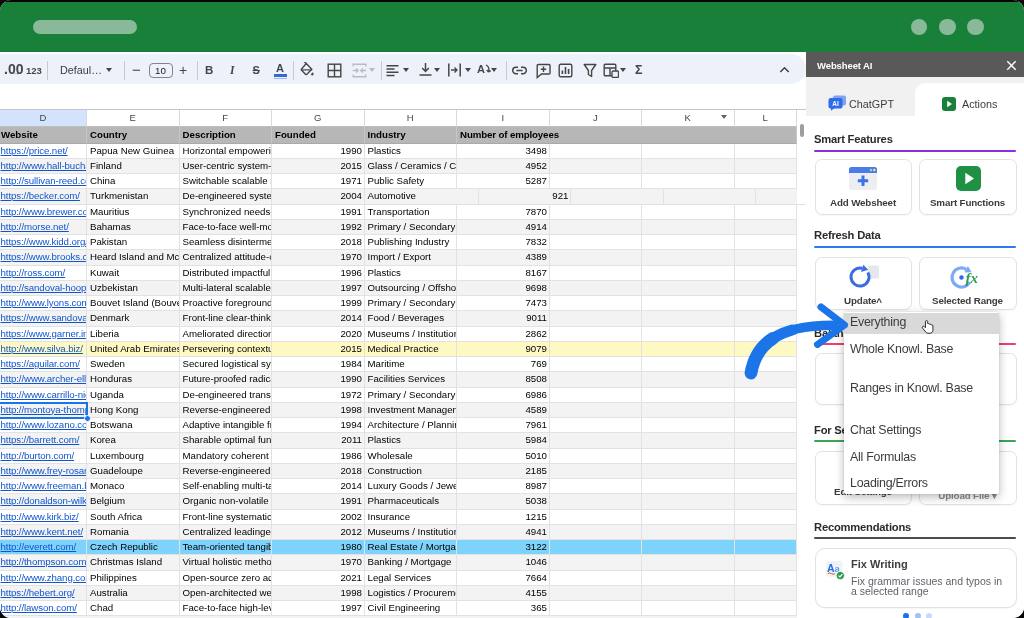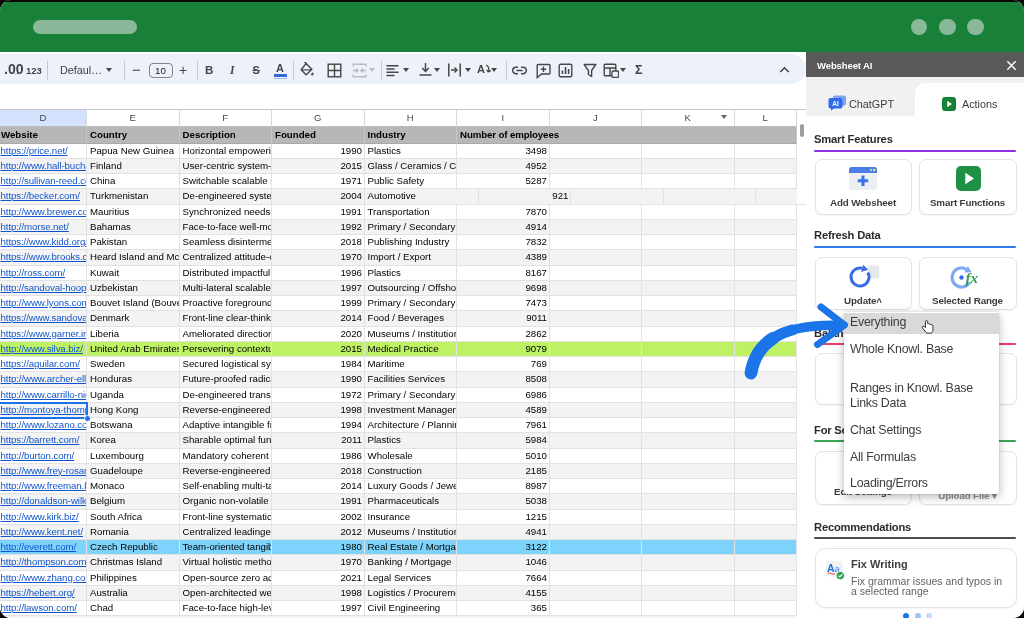--- a/index.html
+++ b/index.html
@@ -263,21 +263,21 @@
 <span class="c" style="width:87.0px;text-indent:-2.5px"><span class="lnk">https://www.garner.info/</span></span>
 <span class="c" style="width:92.5px">Liberia</span>
 <span class="c" style="width:92.5px">Ameliorated directional s</span>
 <span class="c num" style="width:92.5px">2020</span>
 <span class="c" style="width:92.5px">Museums / Institutions</span>
 <span class="c num" style="width:92.5px">2862</span>
 <span class="c" style="width:92.5px"></span>
 <span class="c" style="width:92.5px"></span>
 <span class="c" style="width:62.5px"></span>
 </div>
-<div class="cellrow" style="top:341.75px;height:15.25px;background:#bef264">
+<div class="cellrow" style="top:341.75px;height:15.25px;background:#fef9c3">
 <span class="c" style="width:87.0px;text-indent:-2.5px"><span class="lnk">http://www.silva.biz/</span></span>
 <span class="c" style="width:92.5px">United Arab Emirates</span>
 <span class="c" style="width:92.5px">Persevering contextually</span>
 <span class="c num" style="width:92.5px">2015</span>
 <span class="c" style="width:92.5px">Medical Practice</span>
 <span class="c num" style="width:92.5px">9079</span>
 <span class="c" style="width:92.5px"></span>
 <span class="c" style="width:92.5px"></span>
 <span class="c" style="width:62.5px"></span>
 </div>
@@ -534,21 +534,20 @@
 <div class="srule" style="top:439.8px;background:#3aa757"></div>
 <div class="card" style="left:814.5px;top:451px;width:97px;height:54px"></div>
 <div class="card" style="left:918.5px;top:451px;width:98px;height:54px"></div>
 <div class="cardlbl" style="left:814.5px;top:485.5px;width:97px">Edit Settings</div>
 <div class="cardlbl" style="left:918.5px;top:490px;width:98px;color:#8f8f8f">Upload File ▾</div>
 <div class="abs" style="left:844px;top:312px;width:154.5px;height:181.5px;background:#fff;border-radius:2px;box-shadow:0 3px 10px rgba(0,0,0,0.28),0 0 2px rgba(0,0,0,0.12)">
 <div class="abs" style="left:0;top:0.5px;width:154.5px;height:21.5px;background:#d9d9d9"></div>
 <div class="mitem" style="top:-3.0px">Everything</div>
 <div class="mitem" style="top:24.3px">Whole Knowl. Base</div>
 <div class="mitem" style="top:63px">Ranges in Knowl. Base</div>
-<div class="mitem" style="top:77.5px">Links Data</div>
 <div class="mitem" style="top:131.5px">All Formulas</div>
 <div class="mitem" style="top:104.5px">Chat Settings</div>
 <div class="mitem" style="top:158.0px">Loading/Errors</div>
 </div>
 <div class="shead" style="top:520.5px">Recommendations</div>
 <div class="srule" style="top:536.8px;background:#4c4c4c"></div>
 <div class="card" style="left:814.5px;top:548px;width:202px;height:59.5px;border-radius:10px"></div>
 <svg class="abs" style="left:825.5px;top:561px" width="20" height="20" viewBox="0 0 20 20">
 <rect x="0" y="0" width="16.5" height="15.5" rx="2.5" fill="#f0f2f4"></rect>
 <text x="1" y="10.5" font-size="10.5" font-weight="bold" font-family="Liberation Sans" fill="#1a73e8">A</text>

